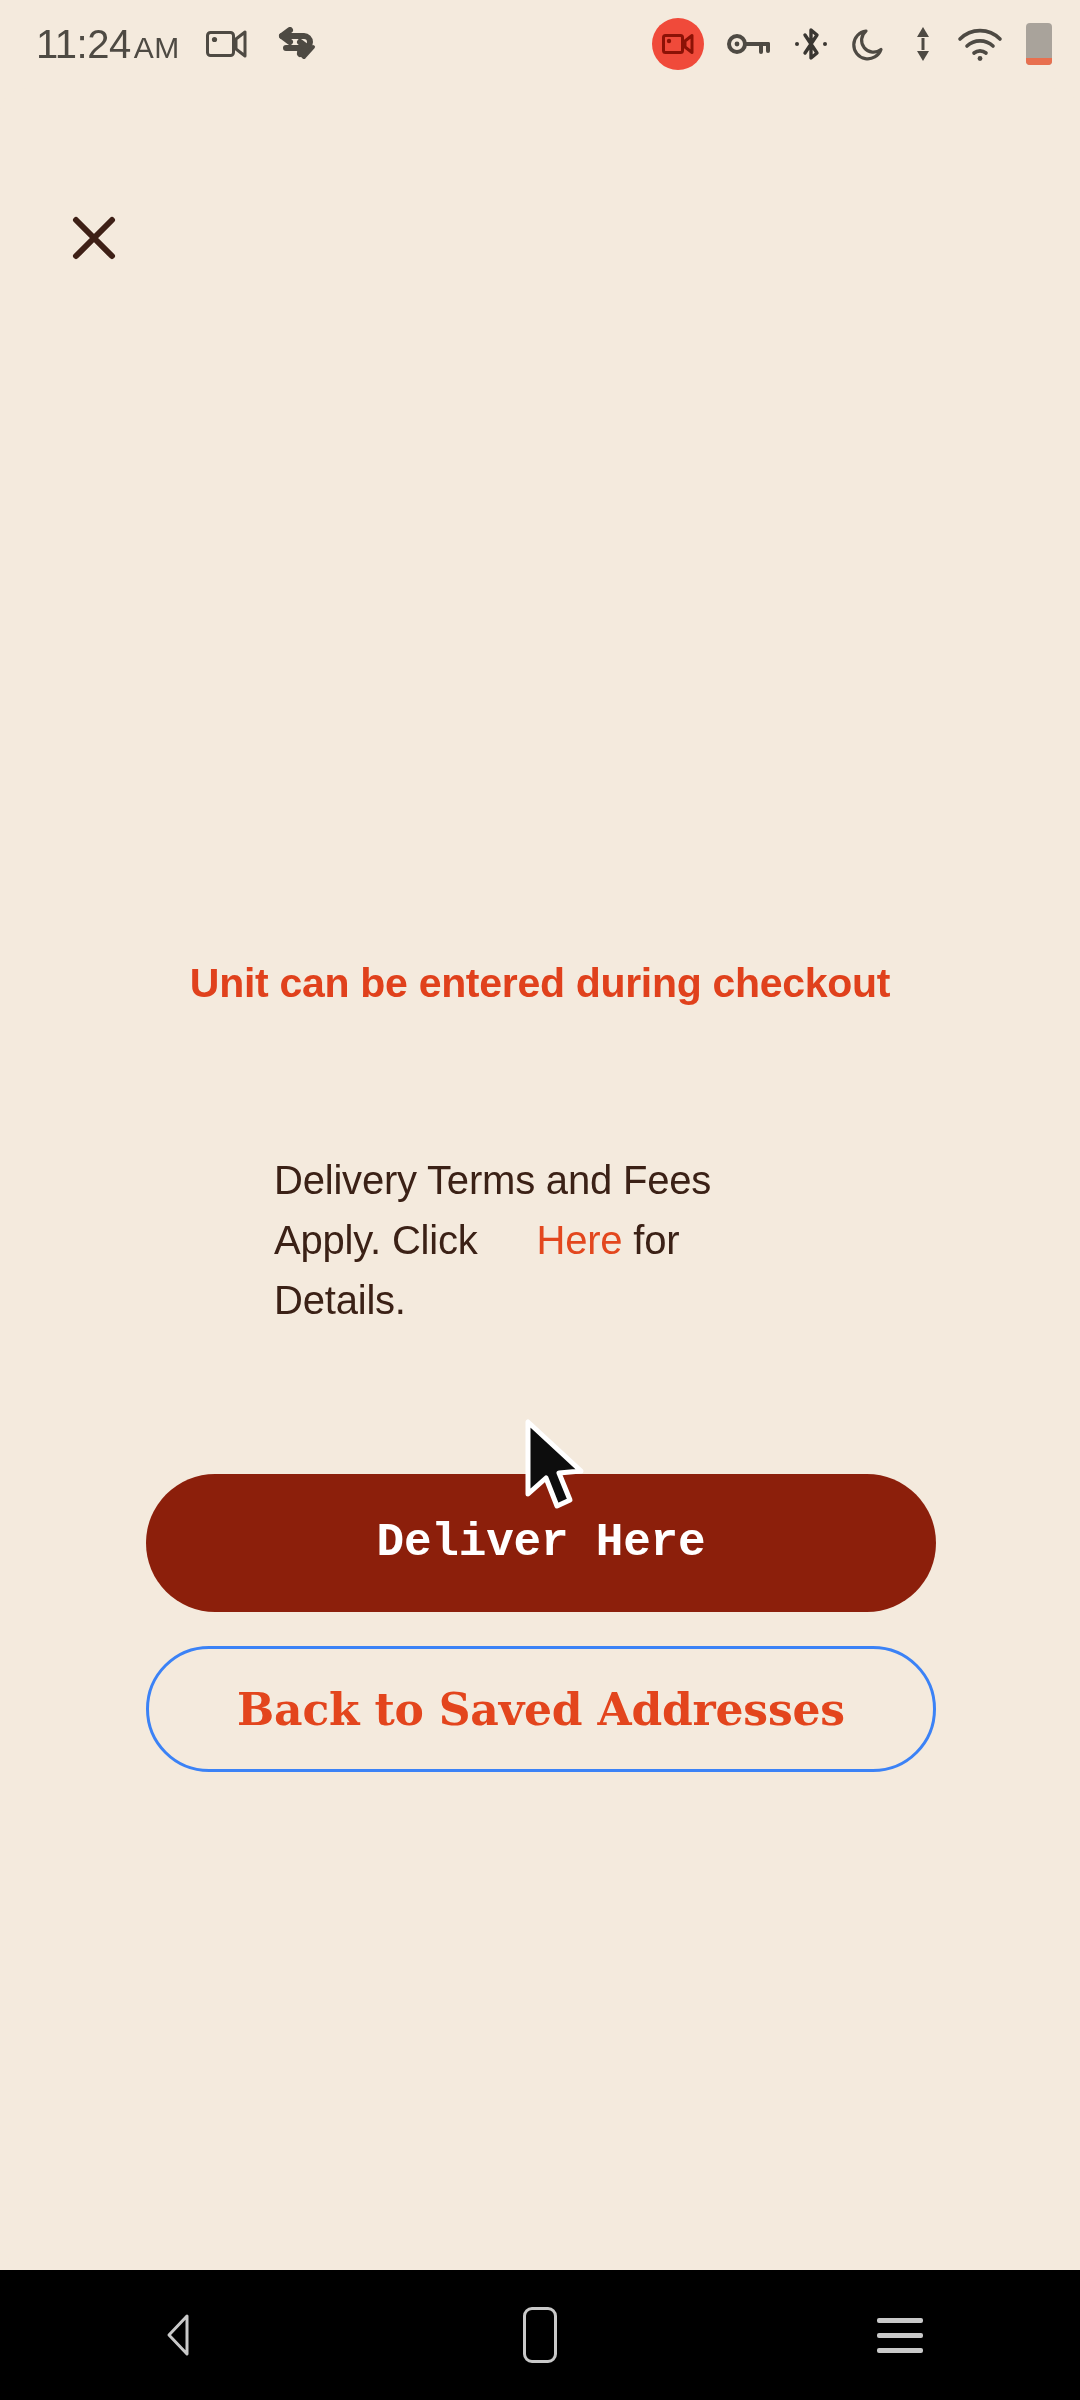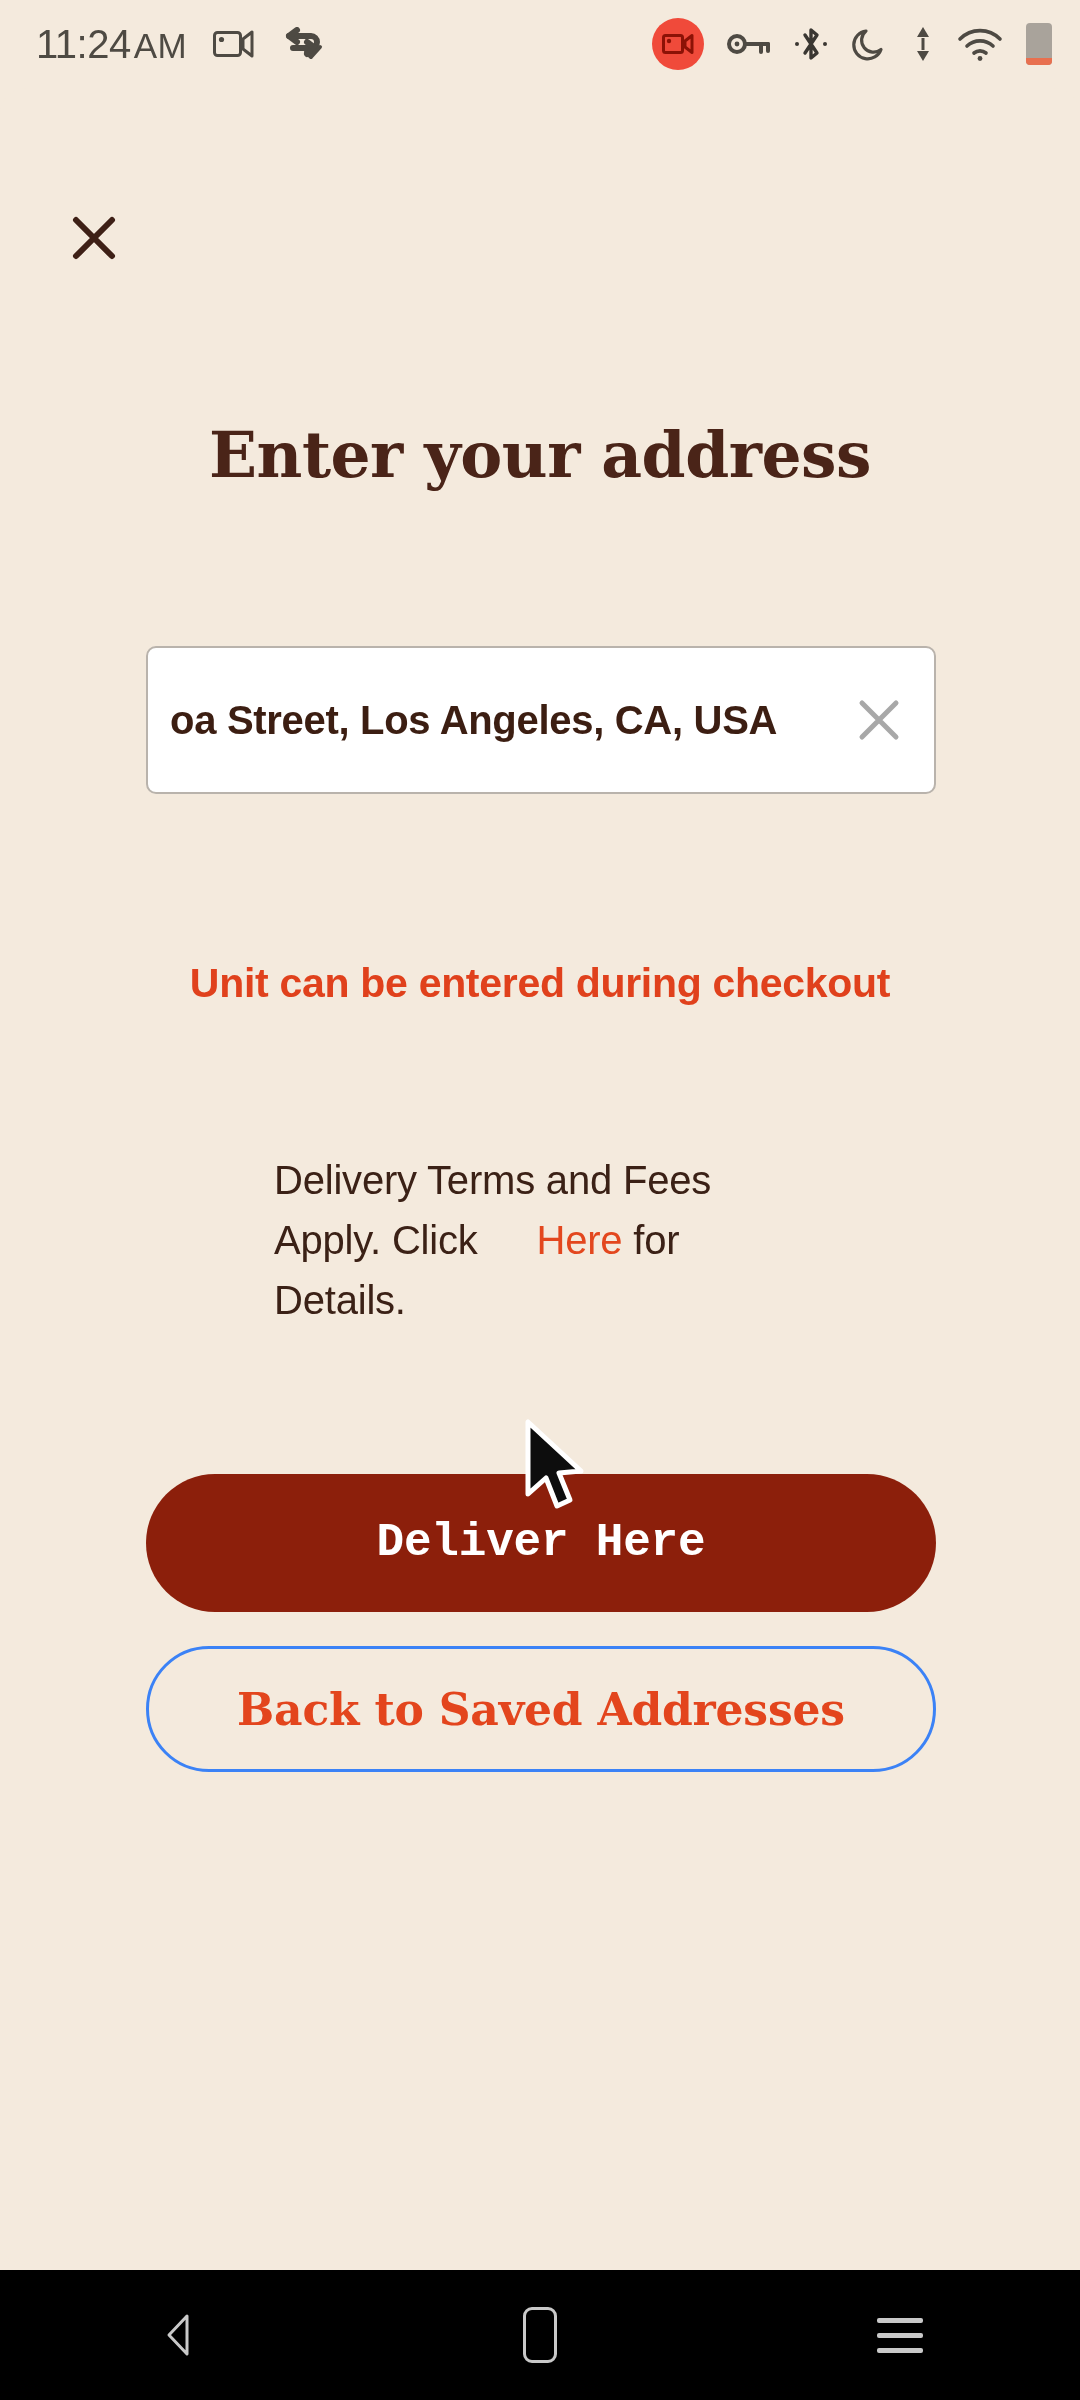--- a/index.html
+++ b/index.html
@@ -28,21 +28,21 @@
     padding:0 28px 0 36px;
     z-index:30;
   }
   #status-left { display:flex; align-items:center; gap:26px; }
   .clock {
     color:#4E4A43;
     font-size:40px;
     letter-spacing:-0.5px;
     display:flex; align-items:baseline; gap:3px;
   }
-  .clock .ampm { font-size:35px; letter-spacing:0.5px; }
+  .clock .ampm { font-size:30px; letter-spacing:0.5px; }
 
   #status-right {
     margin-left:auto;
     display:flex; align-items:center; gap:22px;
   }
   .sicon { display:block; }
 
   .rec-badge {
     width:52px; height:52px; border-radius:50%;
     background:#F04A3A;
@@ -281,30 +281,21 @@
   </div>
 
   <div id="app-sheet">
 
     <div id="close-button">
       <svg width="46" height="46" viewBox="0 0 46 46">
         <path d="M5 5 L41 41 M41 5 L5 41" stroke="#3E2016" stroke-width="6" stroke-linecap="round"></path>
       </svg>
     </div>
 
-    <h1 id="page-title">Enter your address</h1>
-
-    <div id="address-field">
-      <input id="address-input" type="text" value="oa Street, Los Angeles, CA, USA" style="">
-      <div id="clear-button">
-        <svg width="46" height="46" viewBox="0 0 46 46">
-          <path d="M6 6 L40 40 M40 6 L6 40" stroke="#A8A8A8" stroke-width="5" stroke-linecap="round"></path>
-        </svg>
-      </div>
-    </div>
+
 
     <div id="unit-note">Unit can be entered during checkout</div>
 
     <p id="terms-text"><span>Delivery Terms and Fees Apply. Click </span><span id="terms-link">Here</span><span> for Details.</span></p>
 
     <button id="deliver-here-button">Deliver Here</button>
 
     <button id="saved-addresses-button">Back to Saved Addresses</button>
 
   </div>

